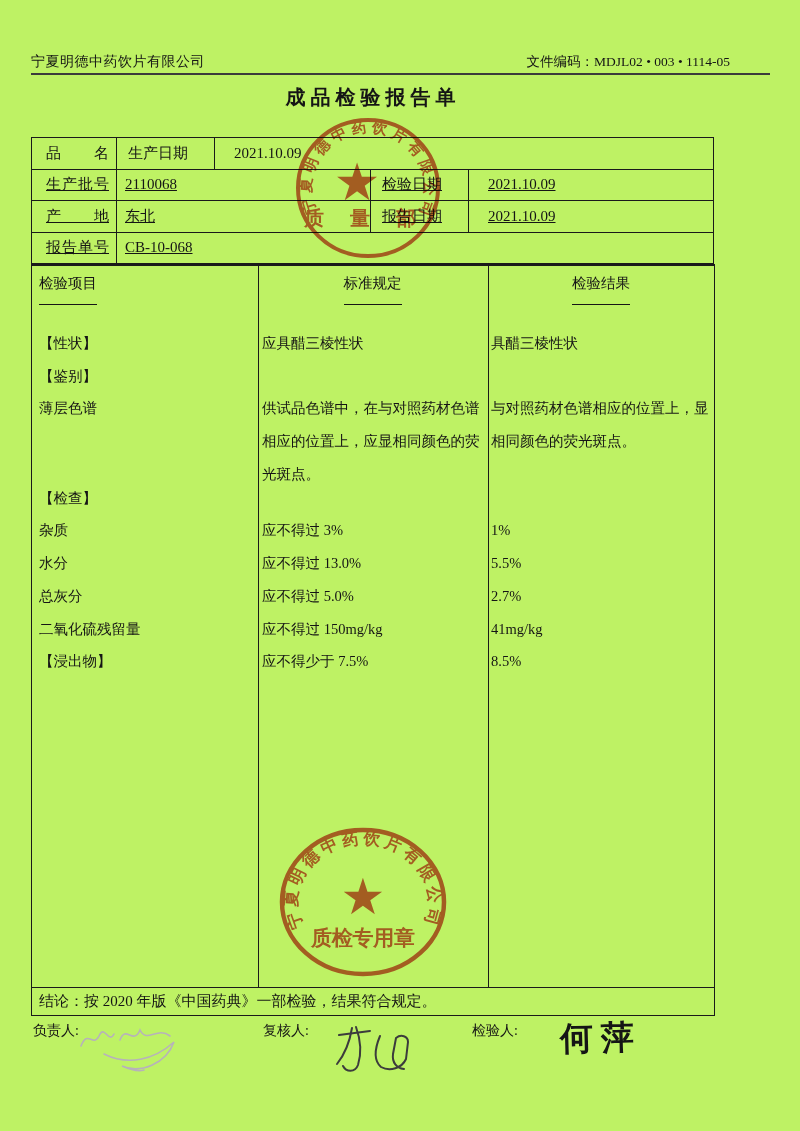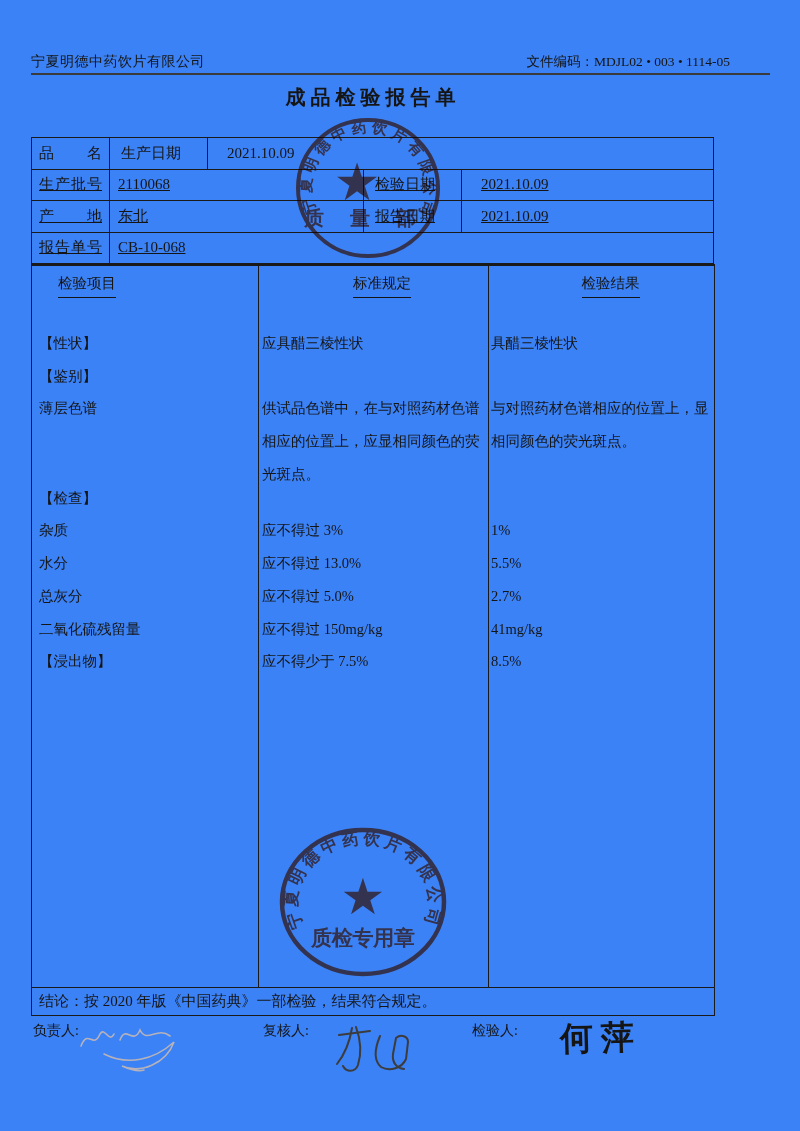--- a/index.html
+++ b/index.html
@@ -1,52 +1,52 @@
 <!DOCTYPE html>
 <html><head>
 <meta charset="utf-8">
 <style>
   html,body{margin:0;padding:0;background:#fff;}
-  .page{position:relative;width:800px;height:1131px;background:#3b82f6;overflow:hidden;
+  .page{position:relative;width:800px;height:1131px;background:#bef264;overflow:hidden;
         font-family:"Liberation Serif","DejaVu Serif",serif;color:#151515;}
   .abs{position:absolute;}
 
   
   .hdr-company{left:31px;top:53px;font-size:14px;letter-spacing:0.5px;}
   .hdr-code{right:70px;top:53px;font-size:13.5px;}
   .hdr-rule{left:31px;top:73px;width:739px;height:2px;background:#3b3b3b;}
 
   
   .title{left:31px;top:84px;width:684px;text-align:center;font-size:20px;font-weight:bold;
          letter-spacing:5px;font-family:"Liberation Sans","DejaVu Sans",sans-serif;}
 
   
   .info-table{left:31px;top:137px;width:683px;height:127px;border:1px solid #1a1a1a;box-sizing:border-box;
               display:flex;flex-direction:column;font-size:15px;}
   .irow{display:flex;flex:1;box-sizing:border-box;}
   .irow + .irow{border-top:1px solid #1a1a1a;text-decoration:underline;}
   .icell{box-sizing:border-box;display:flex;align-items:center;}
-  .i-label{width:77px;padding-left:7px;}
+  .i-label{width:77px;padding-left:7px;margin-left:7px;}
   .i-label .just{display:inline-block;width:63px;text-align:justify;text-align-last:justify;}
   .i-value{width:254px;border-left:1px solid #1a1a1a;padding-left:8px;}
   .i-label2{width:98px;border-left:1px solid #1a1a1a;padding-left:11px;}
   .i-value2{flex:1;border-left:1px solid #1a1a1a;padding-left:19px;}
   .i-value-wide{flex:1;border-left:1px solid #1a1a1a;padding-left:8px;}
 
   
   .spec-table{left:31px;top:264px;width:684px;height:724px;border:1px solid #1a1a1a;border-top-width:2px;
               box-sizing:border-box;font-size:14.5px;}
   .vline{position:absolute;top:0;bottom:0;width:1px;background:#1a1a1a;}
   .srow{position:absolute;left:0;width:100%;}
   .sc1{position:absolute;left:7px;width:212px;line-height:33px;}
   .sc2{position:absolute;left:230px;width:221px;line-height:33px;}
   .sc3{position:absolute;left:459px;width:220px;line-height:33px;}
   .shead .sc1,.shead .sc2,.shead .sc3{line-height:20px;}
   .shead .sc2,.shead .sc3{text-align:center;}
-  .shead span{border-bottom:1px solid #151515;padding-bottom:6px;margin-left:19px;}
+  .shead span{border-bottom:1px solid #151515;padding-bottom:13px;}
 
   
   .conclusion{left:31px;top:988px;width:684px;height:28px;border:1px solid #1a1a1a;border-top:none;
               box-sizing:border-box;font-size:15px;line-height:26px;padding-left:7px;}
 
   
   .sig-label{top:1022px;font-size:14px;}
   .sig-name{font-family:"Liberation Serif","DejaVu Serif",serif;}
 
   

